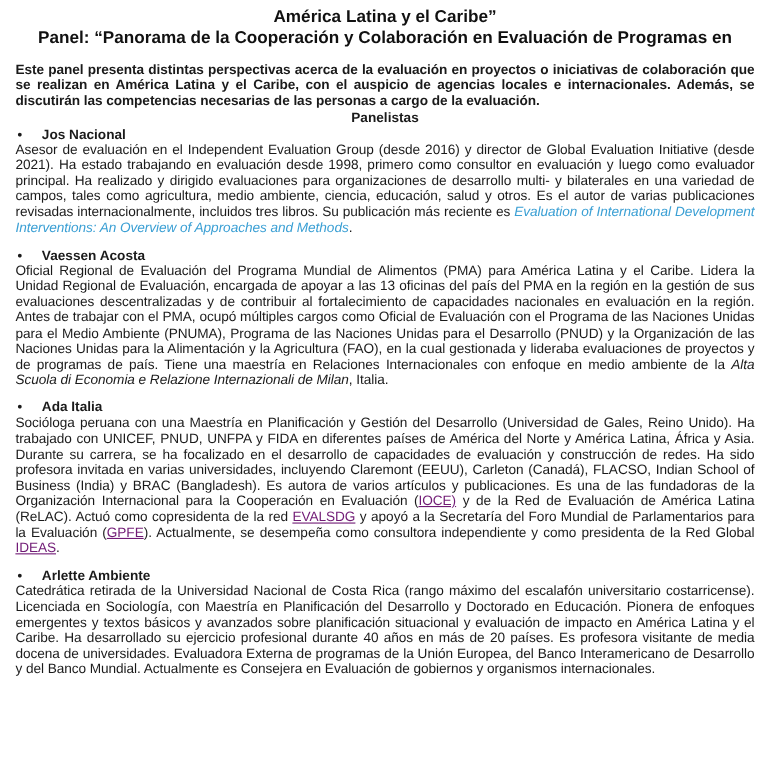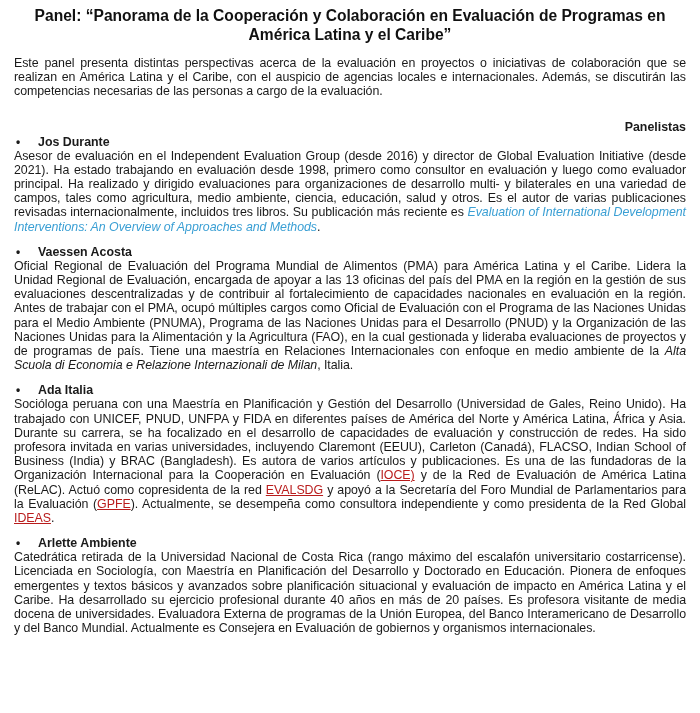--- a/index.html
+++ b/index.html
@@ -10,52 +10,52 @@
   }
   .page { padding: 4px 14px 0 14px; }
   .title {
     text-align: center; font-weight: bold; font-size: 15.6px;
     line-height: 19px; margin: 2px 0 12px 0; color: #111;
   }
   p, .bio {
     font-size: 12.4px; line-height: 14.2px; text-align: justify; margin: 0;
     letter-spacing: -0.05px;
   }
-  .intro { margin-bottom: 21px; }
+  .intro { margin-bottom: 1px; font-weight: bold; }
   .sec-head {
-    text-align: right; font-weight: bold; font-size: 12.4px;
+    text-align: center; font-weight: bold; font-size: 12.4px;
     line-height: 14px; margin: 0 0 1px 0;
   }
   .panelist { margin-bottom: 11px; }
   .name-row {
     font-weight: bold; font-size: 12.4px; line-height: 14px;
     display: flex; align-items: center;
   }
   .bullet { width: 24px; padding-left: 2px; box-sizing: border-box; font-size: 12px; }
   .link-blue { color: #3a9fd4; font-style: italic; }
-  .link-purple { color: #b91c1c; text-decoration: underline; }
+  .link-purple { color: #701a75; text-decoration: underline; }
   em { font-style: italic; }
 </style>
 </head>
 <body>
 
 <div class="page">
   <div class="title">
+    <div>América Latina y el Caribe”</div>
     <div>Panel: “Panorama de la Cooperación y Colaboración en Evaluación de Programas en</div>
-    <div>América Latina y el Caribe”</div>
   </div>
 
   <p class="intro">Este panel presenta distintas perspectivas acerca de la evaluación en proyectos o iniciativas de colaboración que se realizan en América Latina y el Caribe, con el auspicio de agencias locales e internacionales. Además, se discutirán las competencias necesarias de las personas a cargo de la evaluación.</p>
 
   <div class="sec-head">Panelistas</div>
 
   <div class="panelist">
     <div class="name-row">
       <span class="bullet">•</span>
-      <span>Jos Durante</span>
+      <span>Jos Nacional</span>
     </div>
     <p class="bio"><span>Asesor de evaluación en el Independent Evaluation Group (desde 2016) y director de Global Evaluation Initiative (desde 2021). Ha estado trabajando en evaluación desde 1998, primero como consultor en evaluación y luego como evaluador principal. Ha realizado y dirigido evaluaciones para organizaciones de desarrollo multi- y bilaterales en una variedad de campos, tales como agricultura, medio ambiente, ciencia, educación, salud y otros. Es el autor de varias publicaciones revisadas internacionalmente, incluidos tres libros. Su publicación más reciente es </span><span class="link-blue">Evaluation of International Development Interventions: An Overview of Approaches and Methods</span><span>.</span></p>
   </div>
 
   <div class="panelist">
     <div class="name-row">
       <span class="bullet">•</span>
       <span>Vaessen Acosta</span>
     </div>
     <p class="bio"><span>Oficial Regional de Evaluación del Programa Mundial de Alimentos (PMA) para América Latina y el Caribe. Lidera la Unidad Regional de Evaluación, encargada de apoyar a las 13 oficinas del país del PMA en la región en la gestión de sus evaluaciones descentralizadas y de contribuir al fortalecimiento de capacidades nacionales en evaluación en la región. Antes de trabajar con el PMA, ocupó múltiples cargos como Oficial de Evaluación con el Programa de las Naciones Unidas para el Medio Ambiente (PNUMA), Programa de las Naciones Unidas para el Desarrollo (PNUD) y la Organización de las Naciones Unidas para la Alimentación y la Agricultura (FAO), en la cual gestionada y lideraba evaluaciones de proyectos y de programas de país. Tiene una maestría en Relaciones Internacionales con enfoque en medio ambiente de la </span><em>Alta Scuola di Economia e Relazione Internazionali de Milan</em><span>, Italia.</span></p>

